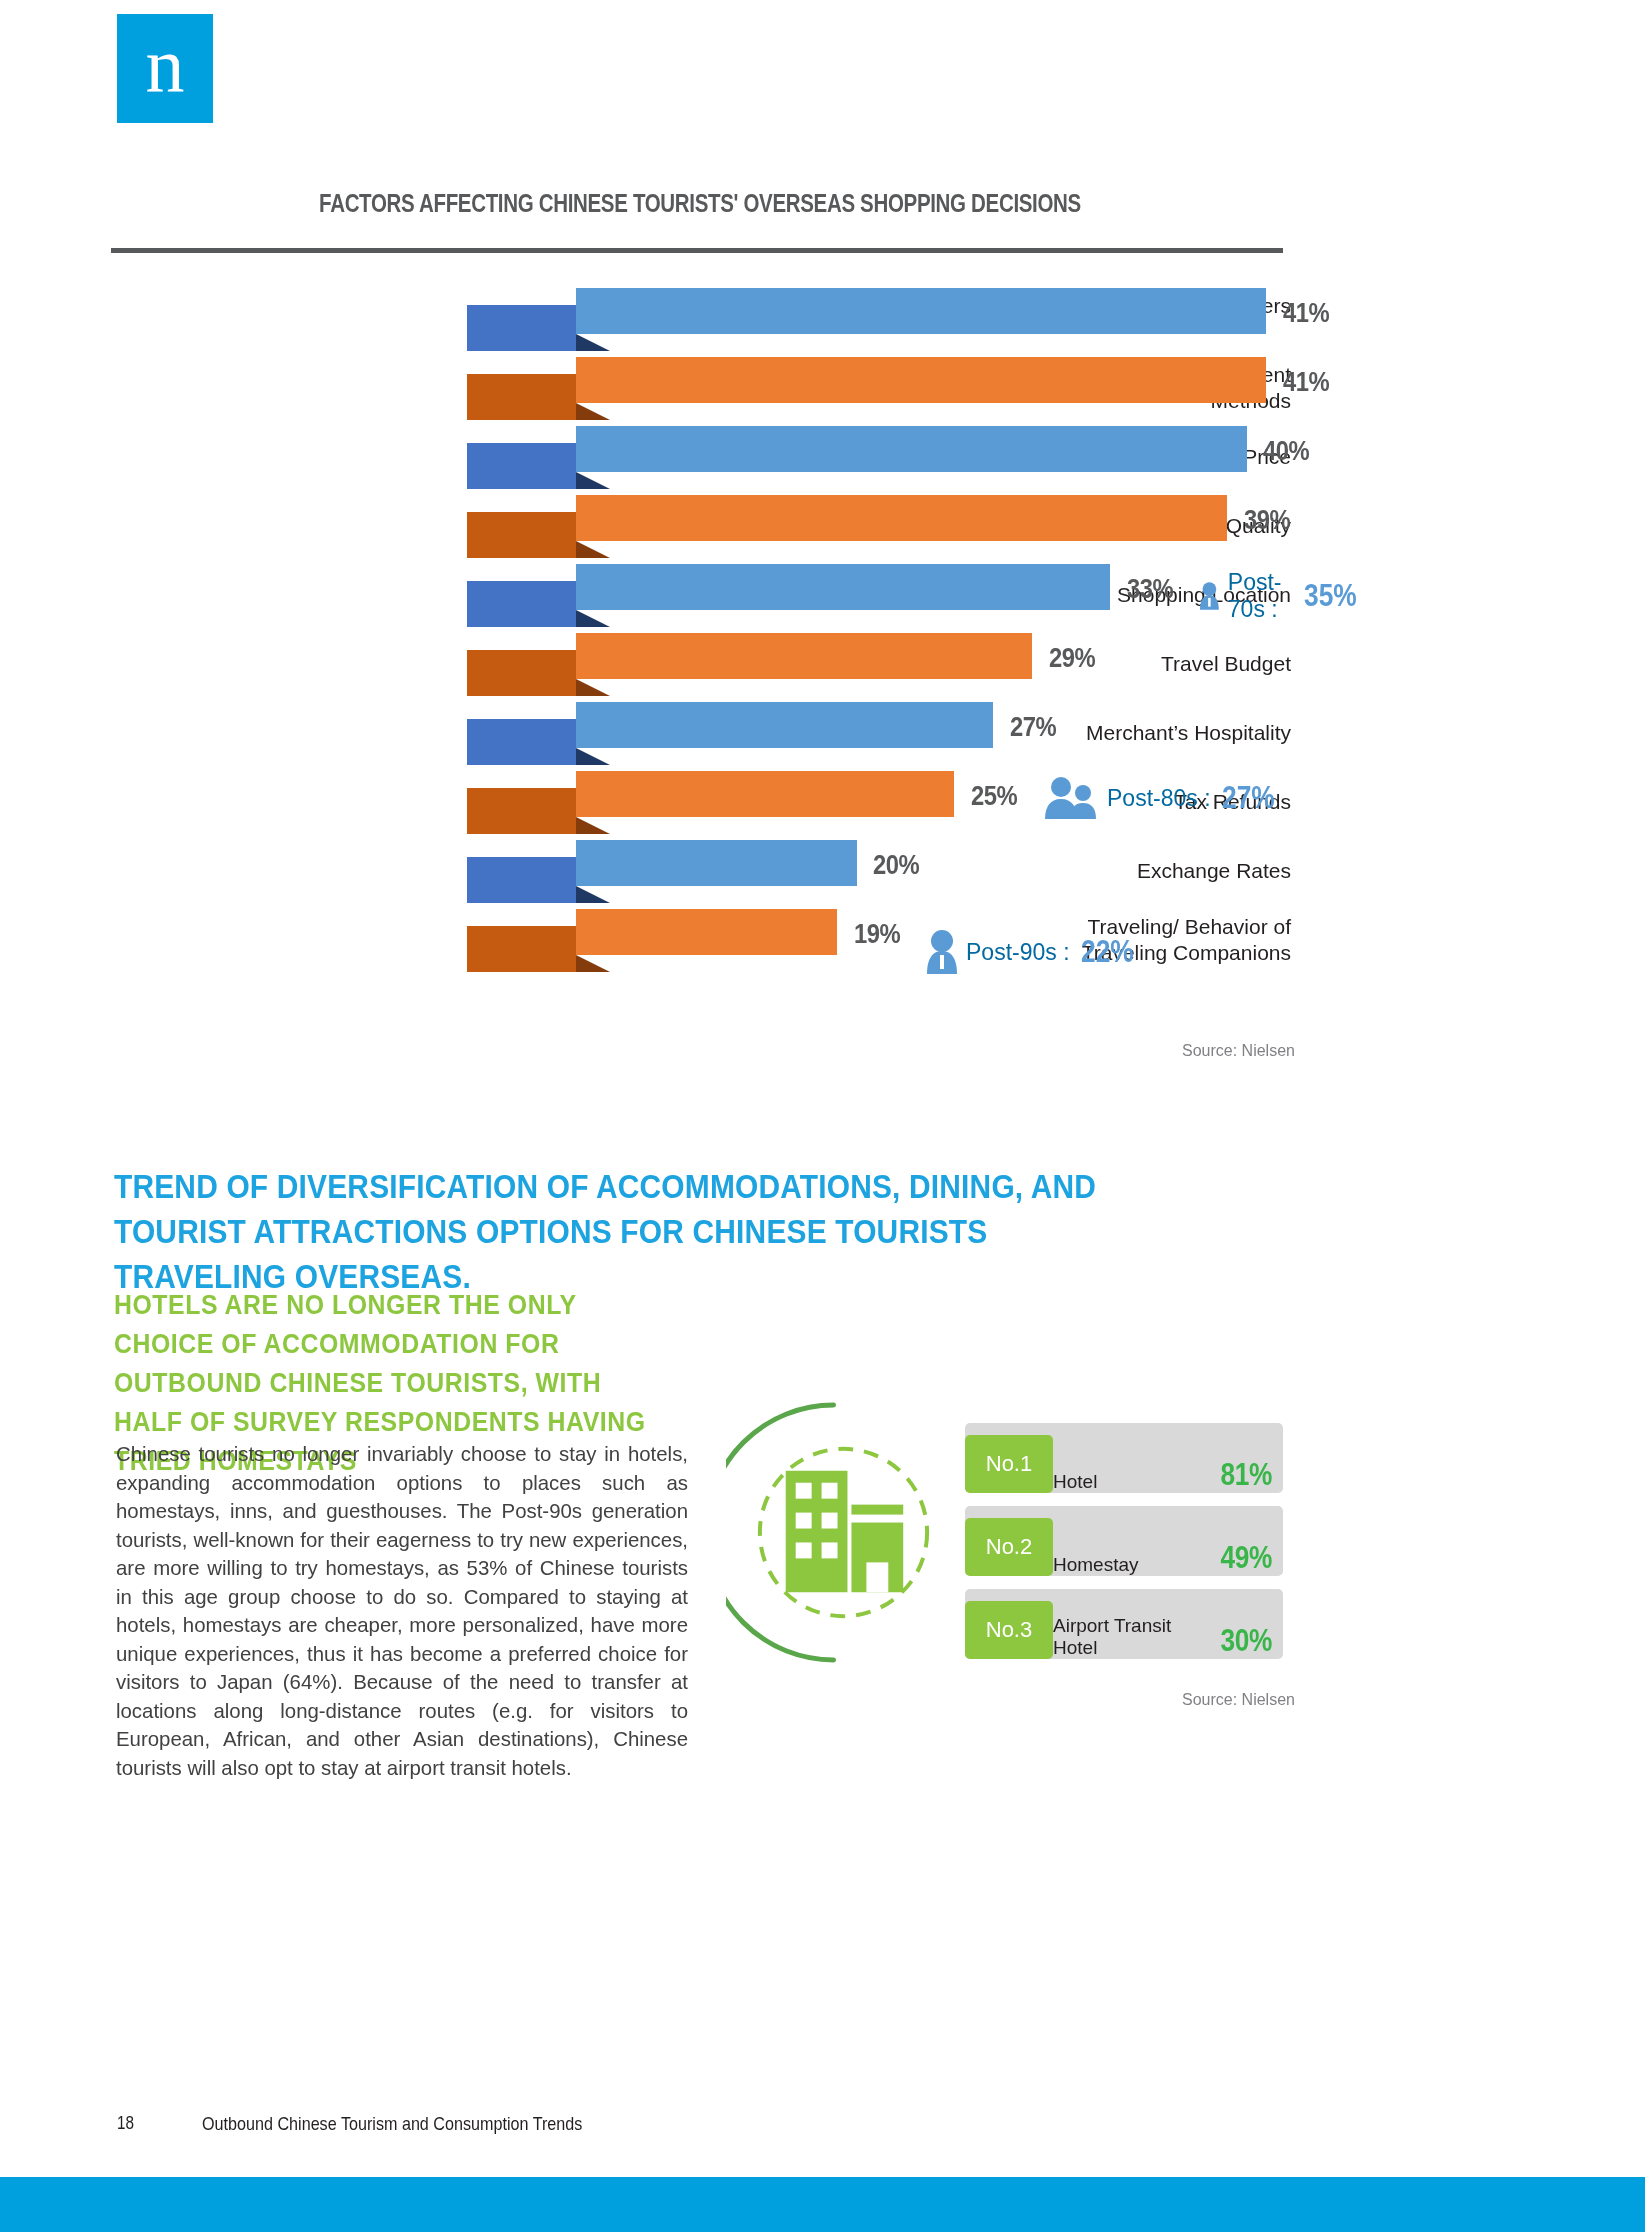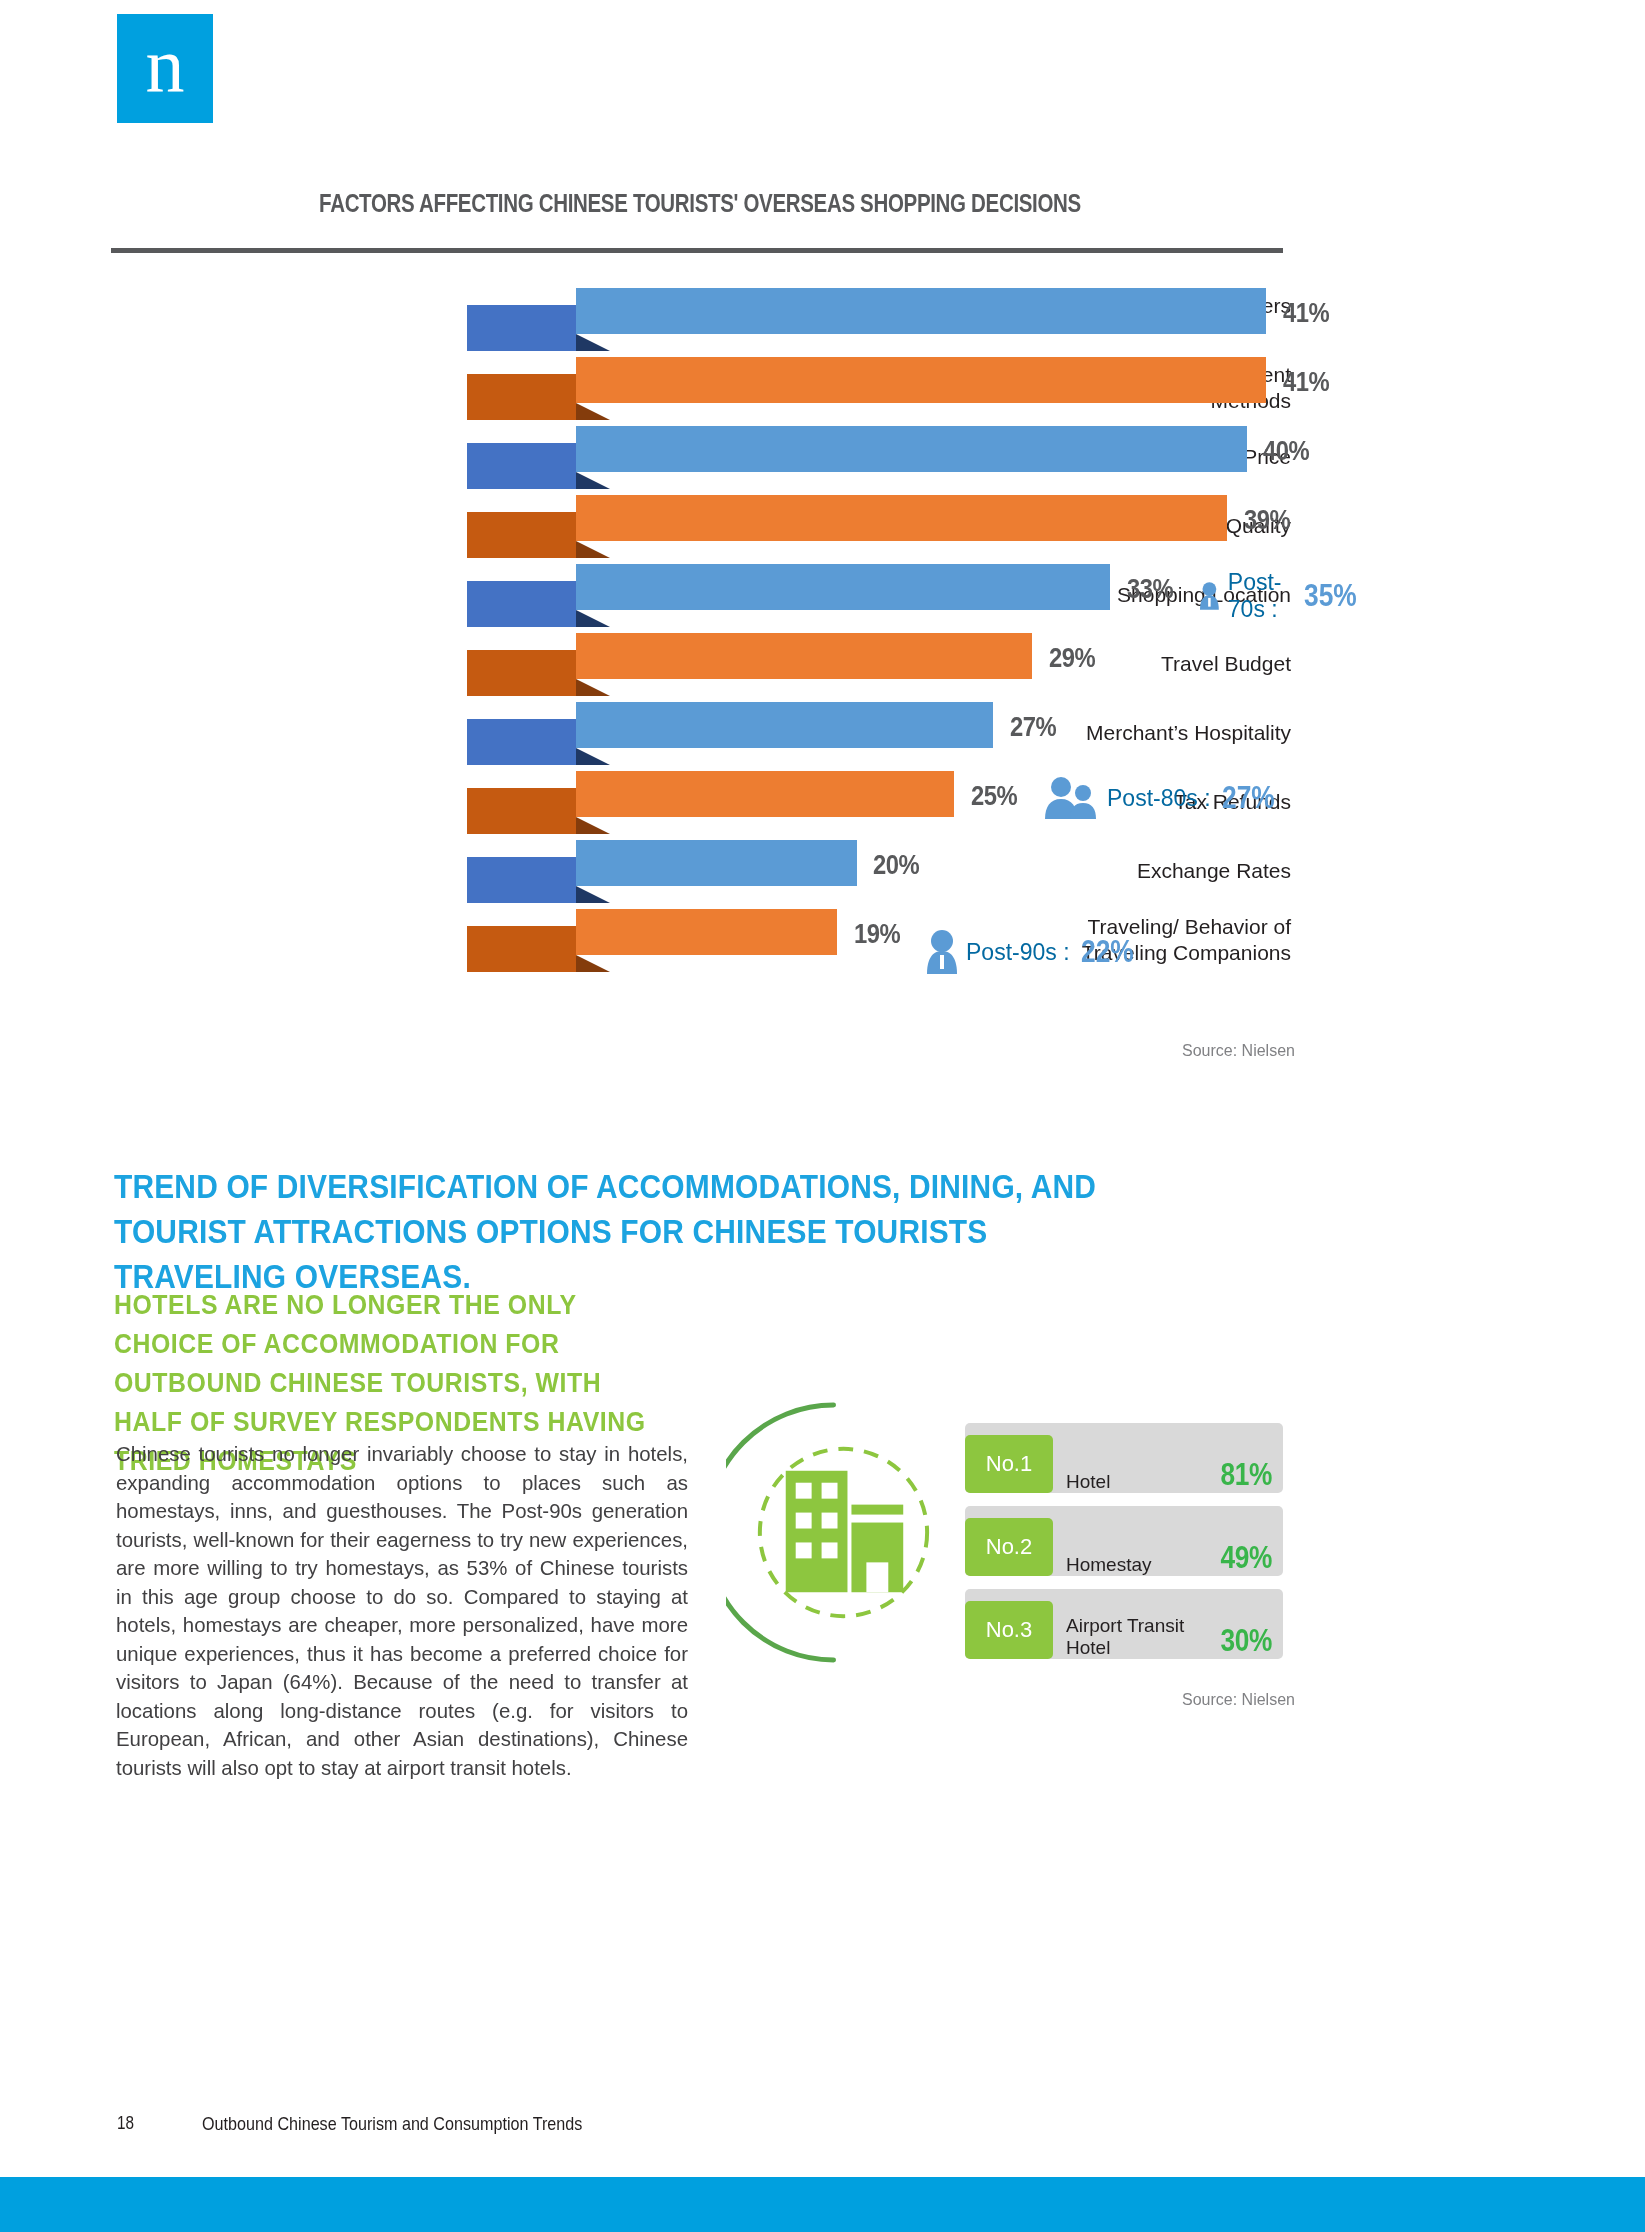--- a/index.html
+++ b/index.html
@@ -240,21 +240,21 @@
     color: #ffffff;
     font-family: "Liberation Sans", sans-serif;
     font-size: 22px;
     display: flex;
     align-items: center;
     justify-content: center;
     flex: 0 0 88px;
   }
   .rank .lab {
     flex: 1;
-    padding-left: 13px;
+    padding-left: 0;
     color: #231f20;
     font-family: "Liberation Sans", sans-serif;
     font-size: 19px;
     line-height: 22px;
   }
   .rank .pct {
     padding-right: 13px;
     color: #39b54a;
     font-family: "Liberation Sans Narrow", "Liberation Sans", sans-serif;
     font-size: 32px;

